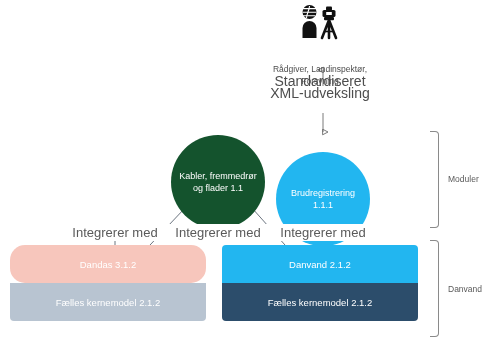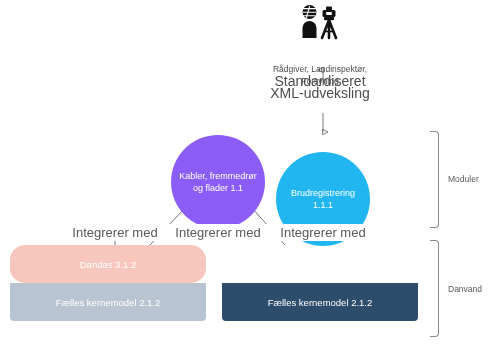--- a/index.html
+++ b/index.html
@@ -173,39 +173,42 @@
     <path d="M33 16 L26 34 M33 16 L40 34 M33 16 L33 34" stroke="#111111" stroke-width="2.6" fill="none" stroke-linecap="round"></path>
     <path d="M28.4 27.5 L37.6 27.5" stroke="#111111" stroke-width="1.6"></path>
   </svg>
 
   <div class="actor-label" style="white-space: pre-line;">Rådgiver, Landinspektør,
 Forsyning</div>
 
   <div class="exchange-label" style="white-space: pre-line;">Standardiseret
 XML-udveksling</div>
 
-  <div class="node-circle circle-kab" style="background-color: #8b5cf6;">
+  <div class="node-circle circle-kab" style="background-color: #14532d;">
     <span style="white-space: pre-line;">Kabler, fremmedrør
 og flader 1.1</span>
   </div>
   <div class="node-circle circle-brud" style="background-color: rgb(34, 182, 240);">
     <span style="white-space: pre-line;">Brudregistrering
 1.1.1</span>
   </div>
 
   <div class="rel-label rel-1">Integrerer med</div>
   <div class="rel-label rel-2">Integrerer med</div>
   <div class="rel-label rel-3">Integrerer med</div>
 
   <div class="model-box box-dandas" style="background-color: rgb(247, 198, 188); border-radius: 15px;">
     <span>Dandas 3.1.2</span>
   </div>
   <div class="model-box box-kerne-l" style="background-color: rgb(184, 196, 209);">
     <span>Fælles kernemodel 2.1.2</span>
   </div>
+  <div class="model-box box-danvand" style="background-color: rgb(34, 182, 240);">
+    <span>Danvand 2.1.2</span>
+  </div>
   <div class="model-box box-kerne-r" style="background-color: rgb(44, 77, 107);">
     <span>Fælles kernemodel 2.1.2</span>
   </div>
 
   <div class="bracket bracket-moduler"></div>
   <div class="group-label label-moduler">Moduler</div>
 
   <div class="bracket bracket-modeller"></div>
   <div class="group-label label-modeller">Danvand</div>
 

